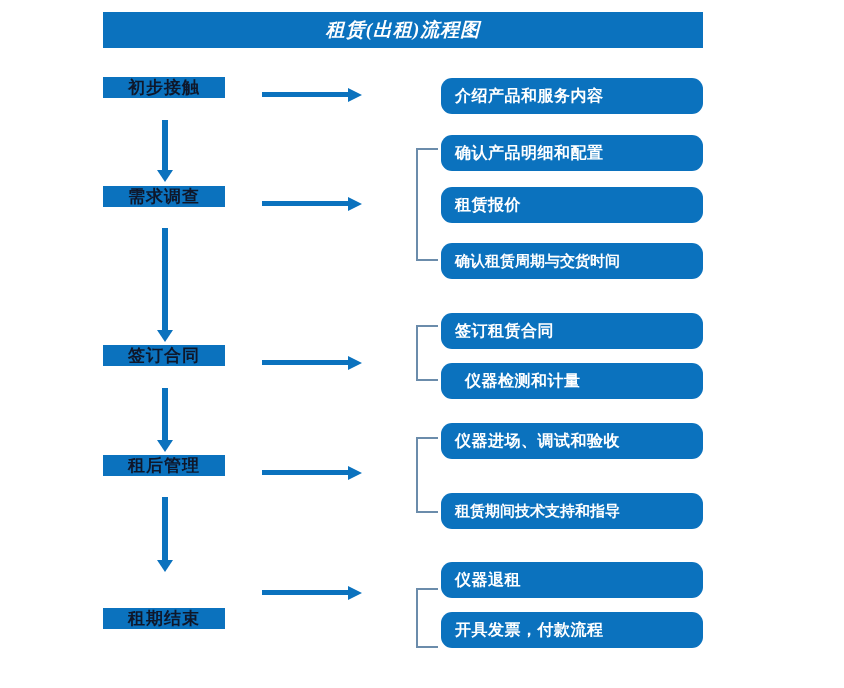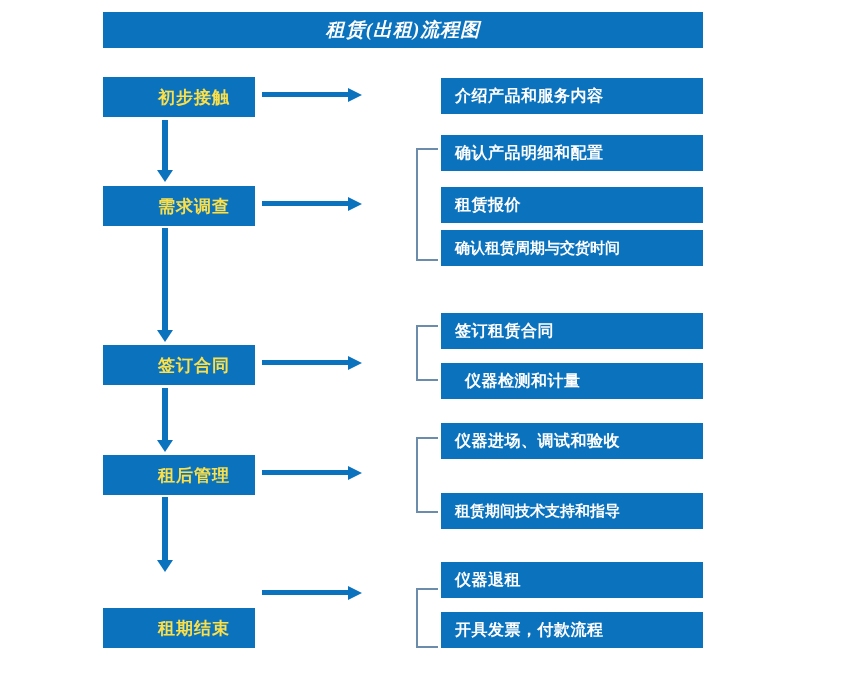--- a/index.html
+++ b/index.html
@@ -38,48 +38,48 @@
     justify-content: center;
     letter-spacing: 1px;
     font-style: italic;
   }
 
   
   .stage-box {
     position: absolute;
     left: 103px;
     width: 122px;
-    height: 40px;
-    background: #0b72be;
-    color: #fde047;
+    height: 21px;
+    background: #0b72be;
+    color: #0f172a;
     font-size: 17px;
     font-weight: bold;
     display: flex;
     align-items: center;
     justify-content: center;
     letter-spacing: 1px;
-    padding-left: 30px;
   }
 
   
   .detail-box {
     position: absolute;
     left: 441px;
     width: 262px;
     height: 36px;
     background: #0b72be;
     color: #ffffff;
     font-size: 16px;
     font-weight: bold;
     display: flex;
     align-items: center;
     padding-left: 14px;
     box-sizing: border-box;
     letter-spacing: 0.5px;
     white-space: nowrap;
+    border-radius: 11px;
   }
   .detail-box.tight { font-size: 15px; letter-spacing: 0px; }
 
   
   .h-arrow {
     position: absolute;
     left: 262px;
     width: 100px;
     height: 16px;
   }
@@ -189,21 +189,21 @@
 
   <div class="bracket" style="top:148px; height:113px;"></div>
   <div class="bracket" style="top:325px; height:56px;"></div>
   <div class="bracket" style="top:437px; height:76px;"></div>
   <div class="bracket" style="top:588px; height:60px;"></div>
 
   <div class="detail-box" style="top:78px;">介绍产品和服务内容</div>
 
   <div class="detail-box" style="top:135px;">确认产品明细和配置</div>
   <div class="detail-box" style="top:187px;">租赁报价</div>
-  <div class="detail-box tight" style="top:230px;">确认租赁周期与交货时间</div>
+  <div class="detail-box tight" style="top:243px;">确认租赁周期与交货时间</div>
 
   <div class="detail-box" style="top:313px;">签订租赁合同</div>
   <div class="detail-box" style="top:363px;padding-left:24px;">仪器检测和计量</div>
 
   <div class="detail-box" style="top:423px;">仪器进场、调试和验收</div>
   <div class="detail-box tight" style="top:493px;">租赁期间技术支持和指导</div>
 
   <div class="detail-box" style="top:562px;">仪器退租</div>
   <div class="detail-box" style="top:612px;">开具发票，付款流程</div>
 

